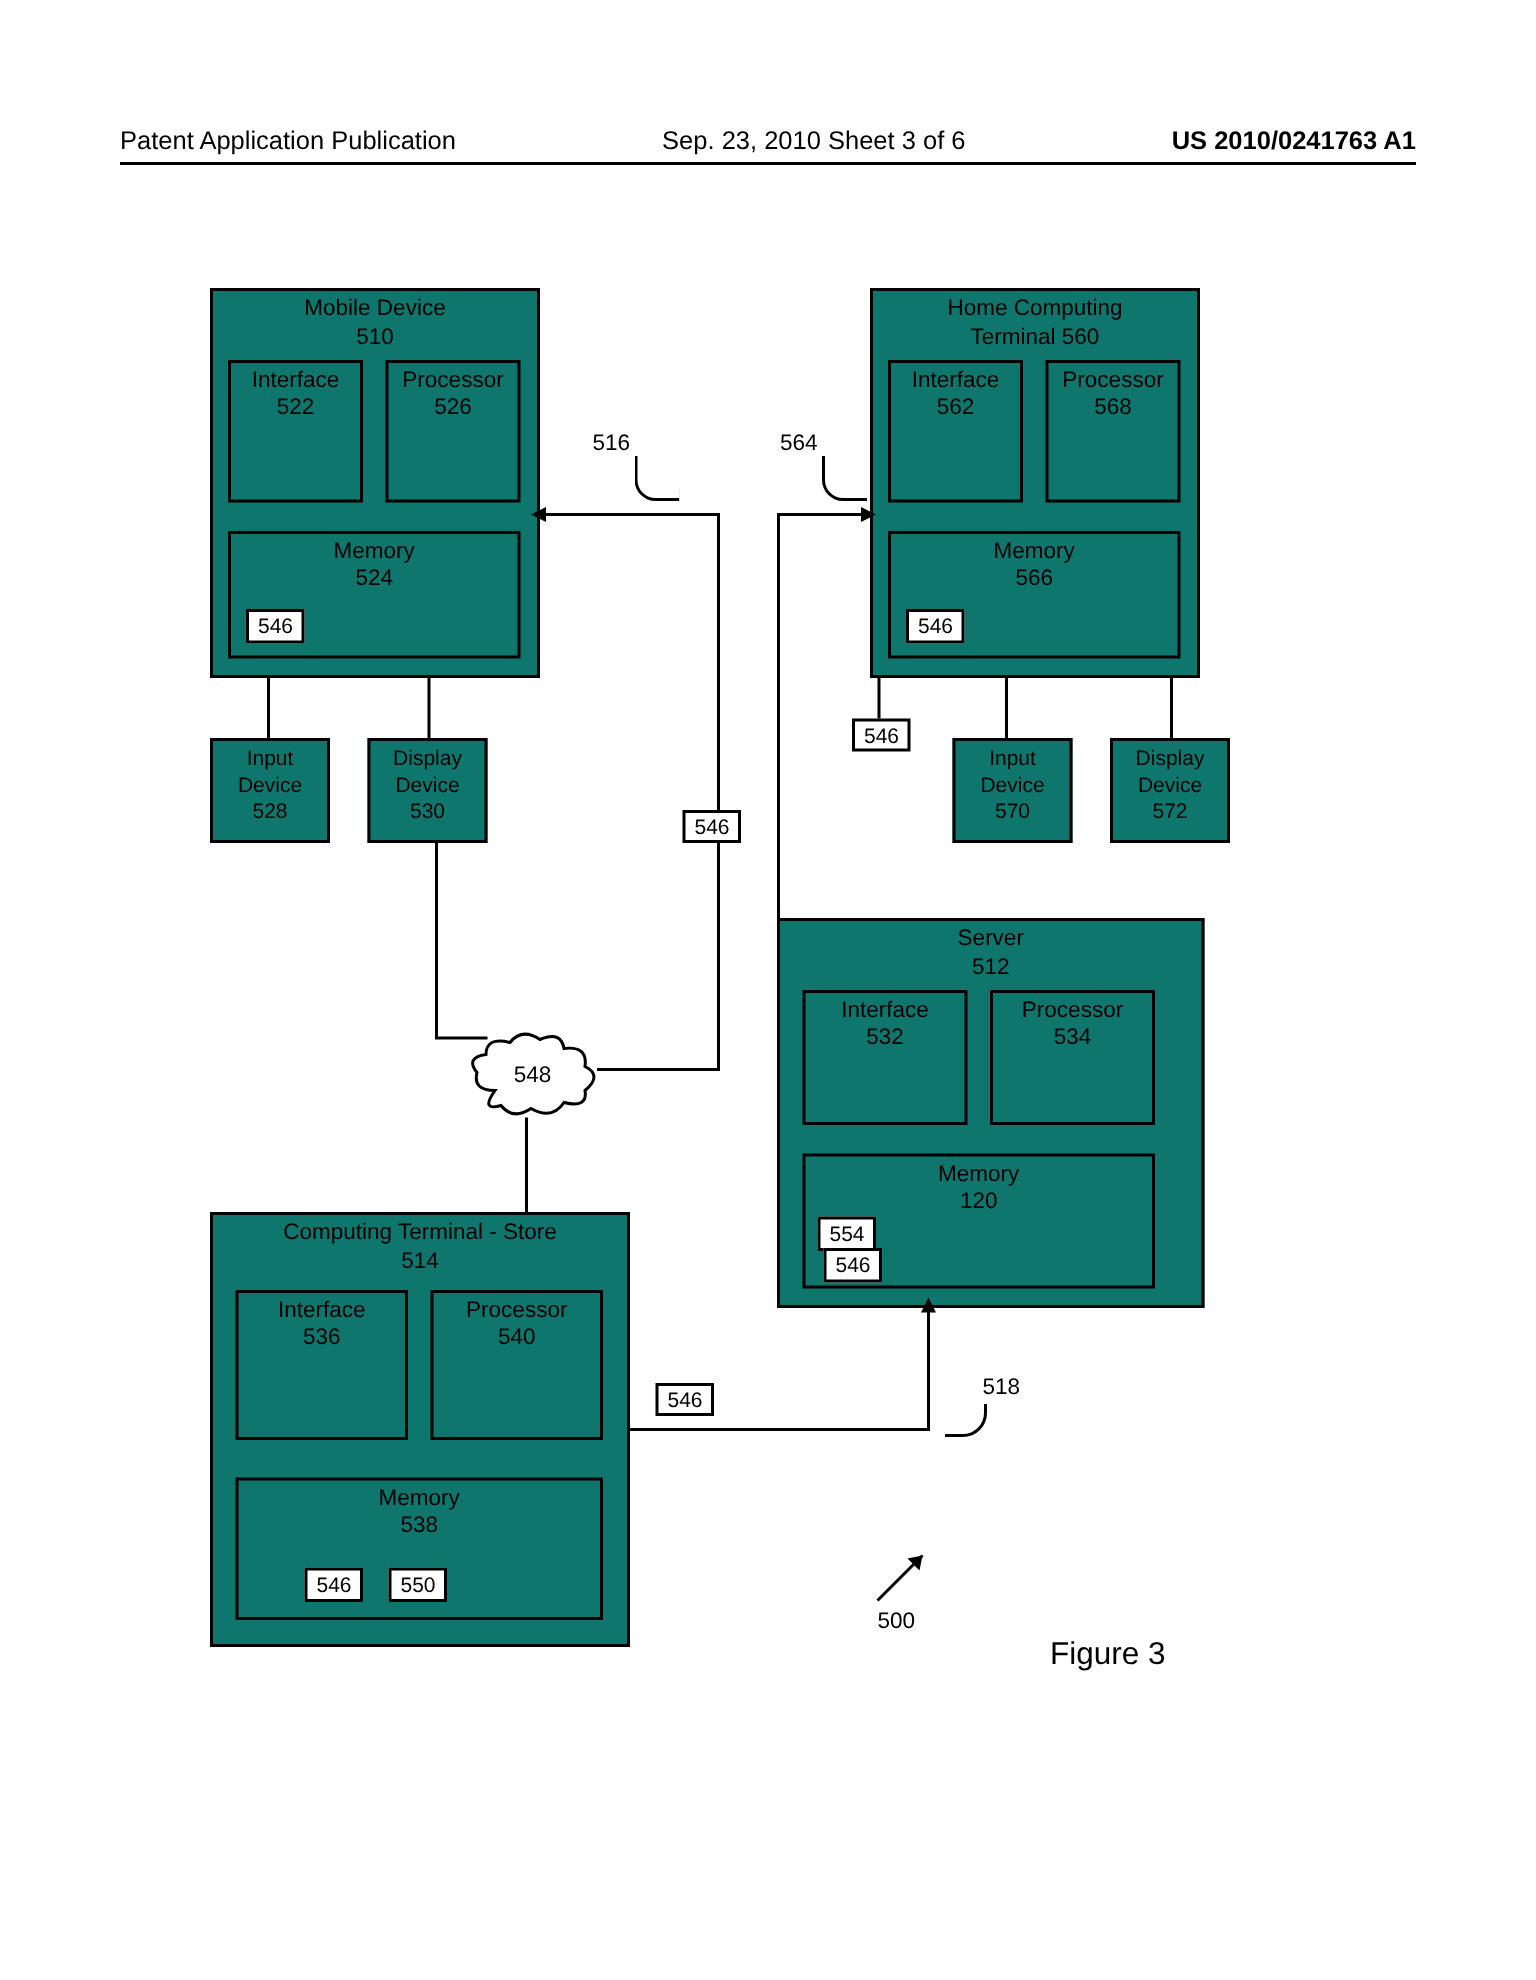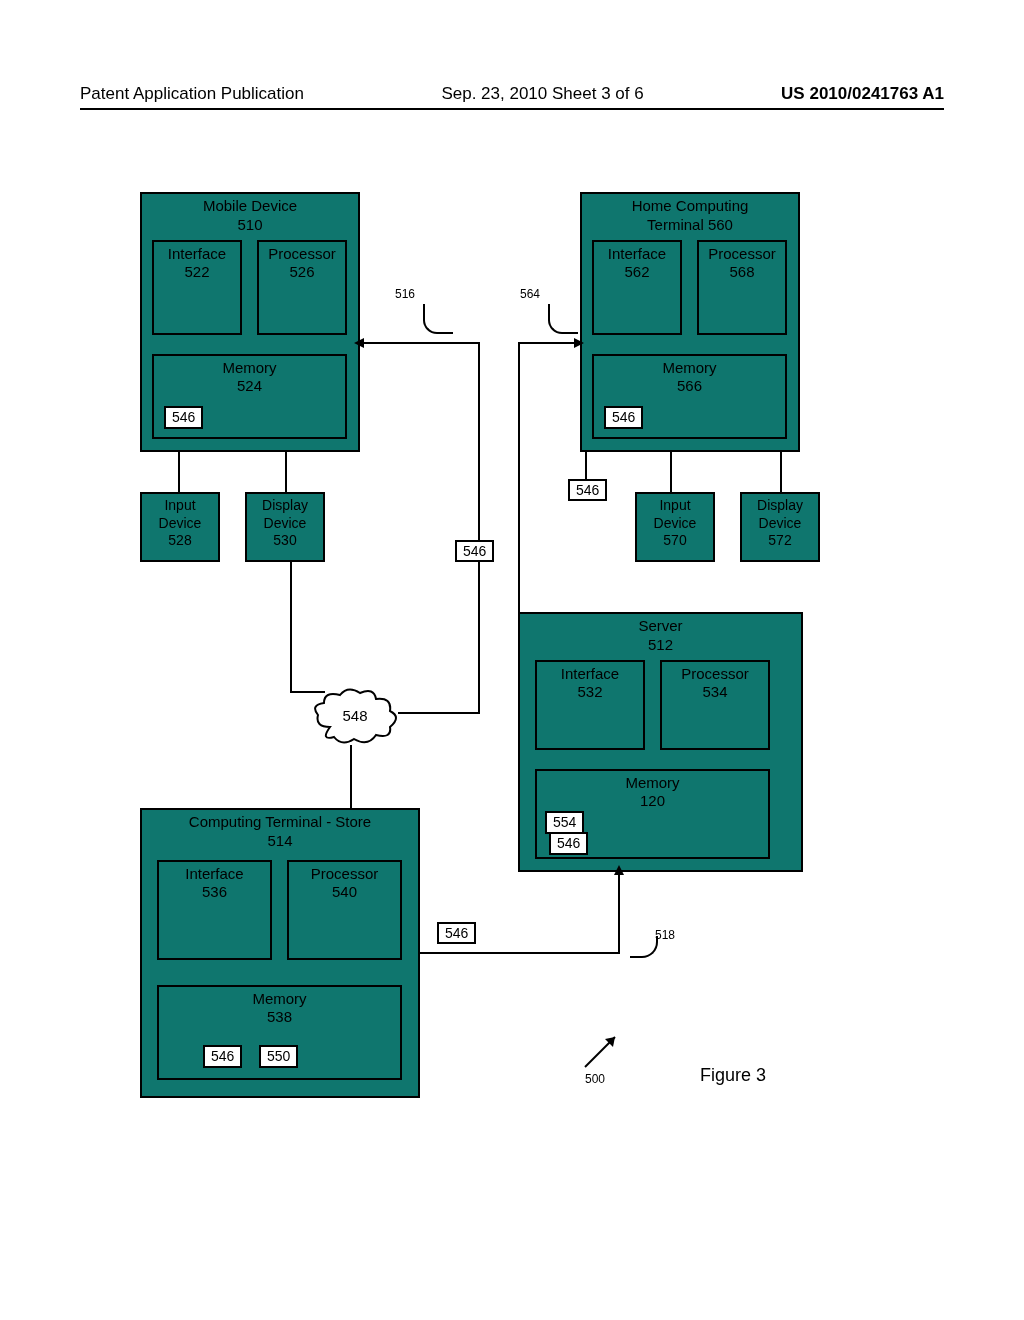--- a/index.html
+++ b/index.html
@@ -7,21 +7,21 @@
 .page-hdr { position: absolute; top: 84px; left: 0; right: 0; padding: 0 80px; display: flex; justify-content: space-between; font-size: 17px; }
 .page-hdr .left { font-weight: normal; }
 .page-hdr .center {}
 .page-hdr .right { font-weight: bold; }
 .hrule { position: absolute; top: 108px; left: 80px; right: 80px; height: 2px; background: #000; }
 .canvas { position: absolute; top: 192px; left: 140px; width: 740px; height: 950px; }
 .box { position: absolute; border: 2px solid #000; background: #0f766e; text-align: center; font-size: 15px; line-height: 1.25; padding-top: 3px; }
 .small { font-size: 14px; }
 .innerbox { position: absolute; border: 2px solid #000; text-align: center; font-size: 15px; line-height: 1.2; padding-top: 3px; }
 .tag { position: absolute; border: 2px solid #000; font-size: 14px; text-align: center; padding: 1px 6px; background: #fff; }
-.label { position: absolute; font-size: 12px; }
+.label { position: absolute; font-size: 15px; }
 .arrowline { position: absolute; background: #000; }
 .arrowhead { position: absolute; width: 0; height: 0; }
 .arrowL { border-top: 5px solid transparent; border-bottom: 5px solid transparent; border-right: 10px solid #000; }
 .arrowR { border-top: 5px solid transparent; border-bottom: 5px solid transparent; border-left: 10px solid #000; }
 .arrowU { border-left: 5px solid transparent; border-right: 5px solid transparent; border-bottom: 10px solid #000; }
 </style>
 </head>
 <body>
 
 <div class="page-hdr">
@@ -157,25 +157,25 @@
       <div>Memory</div>
       <div>538</div>
       <div class="tag" style="left:44px; bottom:10px;">546</div>
       <div class="tag" style="left:100px; bottom:10px;">550</div>
     </div>
   </div>
 
   <div class="arrowline" style="left:280px; top:760px; width:200px; height:2px;"></div>
   <div class="arrowline" style="left:478px; top:680px; width:2px; height:82px;"></div>
   <div class="arrowhead arrowU" style="left:474px; top:673px;"></div>
-  <div class="label" style="left:515px; top:724px;margin-top:12px;">518</div>
+  <div class="label" style="left:515px; top:724px;">518</div>
   <div style="position:absolute; left:490px; top:744px; width:28px; height:22px; border:2px solid #000; border-top:none; border-left:none; border-radius:0 0 16px 0;"></div>
   <div class="tag" style="left:297px; top:730px;">546</div>
 
   <svg style="position:absolute; left:440px; top:840px;" width="40" height="40">
       <line x1="35" y1="5" x2="5" y2="35" stroke="#000" stroke-width="2"></line>
       <polygon points="35,5 25,7 33,15" fill="#000"></polygon>
     </svg>
   <div class="label" style="left:445px; top:880px;">500</div>
 
-  <div class="label" style="left:560px; top:873px; font-size:18px;">Figure 3</div>
+  <div class="label" style="left:560px; top:899px; font-size:21px;">Figure 3</div>
 
 </div>
 
 </body></html>

